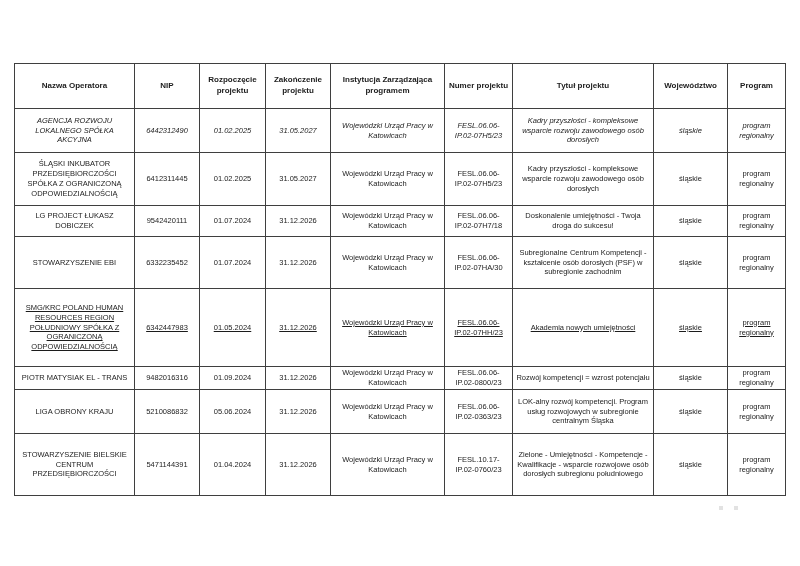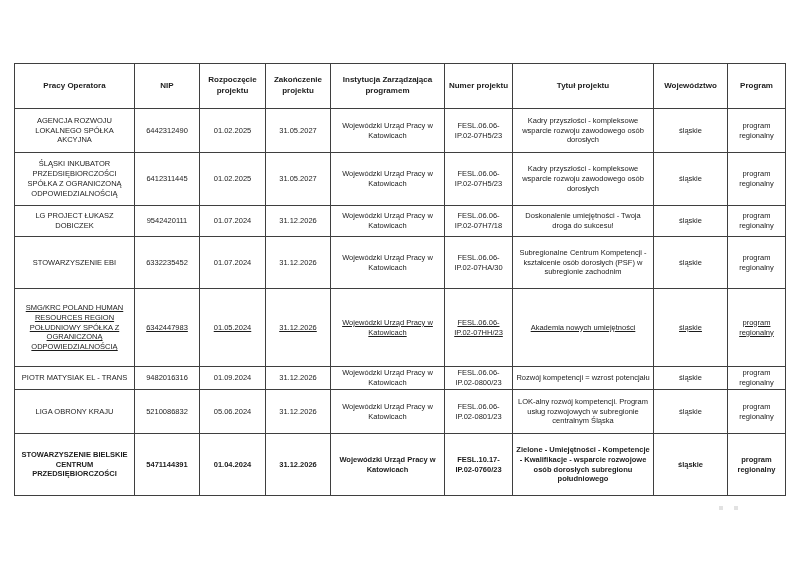--- a/index.html
+++ b/index.html
@@ -64,33 +64,33 @@
     <col style="width:66px">
     <col style="width:65px">
     <col style="width:114px">
     <col style="width:68px">
     <col style="width:141px">
     <col style="width:74px">
     <col style="width:58px">
   </colgroup>
   <thead>
     <tr>
-      <th>Pracy Operatora</th>
+      <th>Nazwa Operatora</th>
       <th>NIP</th>
       <th>Rozpoczęcie projektu</th>
       <th>Zakończenie projektu</th>
       <th>Instytucja Zarządzająca programem</th>
       <th>Numer projektu</th>
       <th>Tytuł projektu</th>
       <th>Województwo</th>
       <th>Program</th>
     </tr>
   </thead>
   <tbody>
-      <tr style="height: 44px;">
+      <tr style="height: 44px; font-style: italic;">
         <td>AGENCJA ROZWOJU LOKALNEGO SPÓŁKA AKCYJNA</td>
         <td>6442312490</td>
         <td>01.02.2025</td>
         <td>31.05.2027</td>
         <td>Wojewódzki Urząd Pracy w Katowicach</td>
         <td>FESL.06.06-IP.02-07H5/23</td>
         <td>Kadry przyszłości - kompleksowe wsparcie rozwoju zawodowego osób dorosłych</td>
         <td>śląskie</td>
         <td>program regionalny</td>
       </tr>
@@ -148,26 +148,26 @@
         <td>Rozwój kompetencji = wzrost potencjału</td>
         <td>śląskie</td>
         <td>program regionalny</td>
       </tr>
       <tr style="height: 44px;">
         <td>LIGA OBRONY KRAJU</td>
         <td>5210086832</td>
         <td>05.06.2024</td>
         <td>31.12.2026</td>
         <td>Wojewódzki Urząd Pracy w Katowicach</td>
-        <td>FESL.06.06-IP.02-0801/23</td>
+        <td>FESL.06.06-IP.02-0363/23</td>
         <td>LOK-alny rozwój kompetencji. Program usług rozwojowych w subregionie centralnym Śląska</td>
         <td>śląskie</td>
         <td>program regionalny</td>
       </tr>
-      <tr style="height: 62px; font-weight: bold;">
+      <tr style="height: 62px;">
         <td>STOWARZYSZENIE BIELSKIE CENTRUM PRZEDSIĘBIORCZOŚCI</td>
         <td>5471144391</td>
         <td>01.04.2024</td>
         <td>31.12.2026</td>
         <td>Wojewódzki Urząd Pracy w Katowicach</td>
         <td>FESL.10.17-IP.02-0760/23</td>
         <td>Zielone - Umiejętności - Kompetencje - Kwalifikacje - wsparcie rozwojowe osób dorosłych subregionu południowego</td>
         <td>śląskie</td>
         <td>program regionalny</td>
       </tr>

